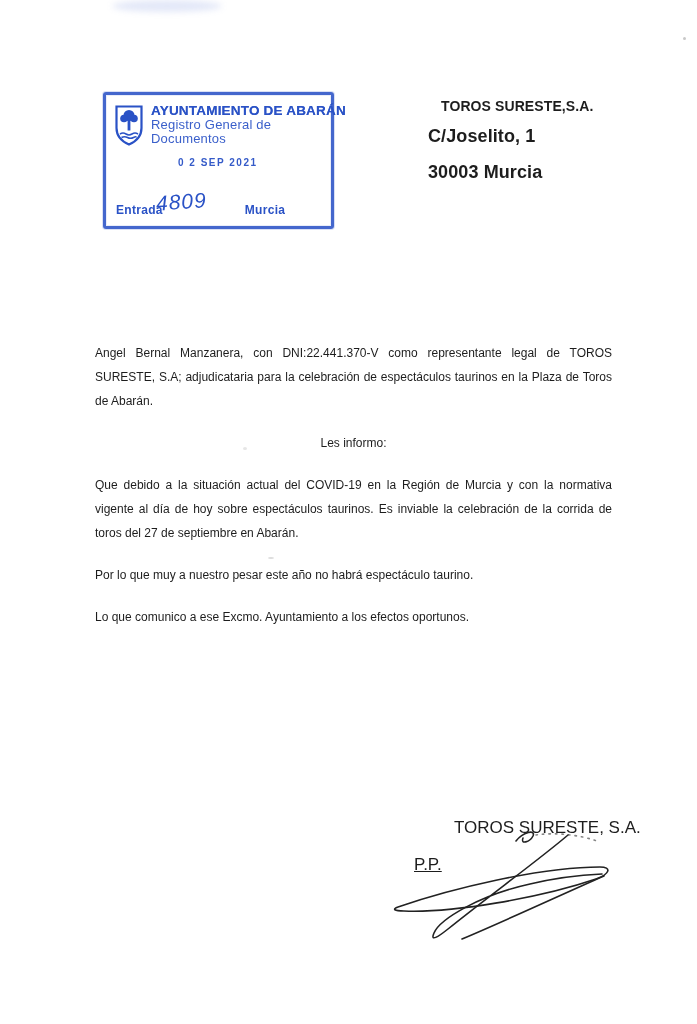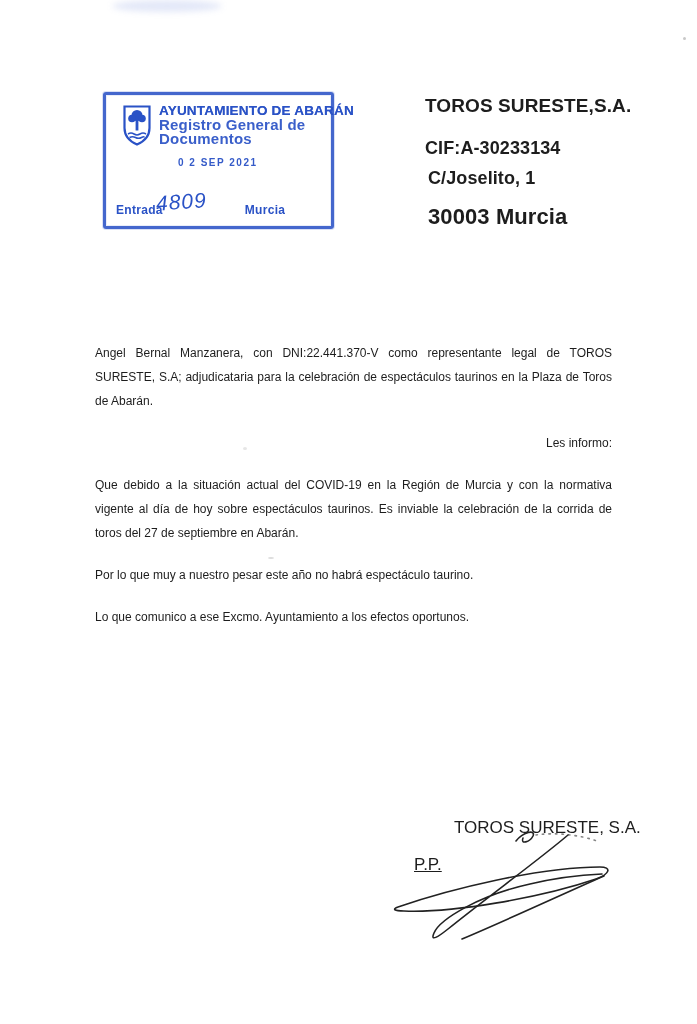--- a/index.html
+++ b/index.html
@@ -28,28 +28,28 @@
   
   .stamp{
     position:absolute;left:103px;top:92px;
     width:231px;height:137px;
     border:3px solid rgba(42,82,198,.88);
     border-radius:3px;
     box-shadow:0 0 0 1px rgba(42,82,198,.18), inset 0 0 0 1px rgba(42,82,198,.1);
     color:#2a52c6;
     box-sizing:border-box;
   }
-  .stamp-head{display:flex;align-items:flex-start;gap:7px;padding:8px 6px 0 16px;}
+  .stamp-head{display:flex;align-items:flex-start;gap:7px;padding:8px 6px 0 8px;}
   .stamp-emblem{flex:0 0 auto;margin-top:1px;}
   .stamp-org{
     font-weight:700;font-size:13.5px;line-height:15px;
     letter-spacing:.2px;white-space:nowrap;
     text-shadow:0 0 .4px rgba(42,82,198,.8);
   }
-  .stamp-dept{font-size:15px;line-height:14px;letter-spacing:.2px;opacity:.92;font-weight:bold;}
+  .stamp-dept{font-size:13px;line-height:14px;letter-spacing:.2px;opacity:.92;}
   .stamp-date{
     position:absolute;left:72px;top:62px;
     font-size:10px;font-weight:600;letter-spacing:1.5px;
     opacity:.95;white-space:nowrap;
   }
   .stamp-foot{
     position:absolute;left:10px;right:8px;bottom:9px;
     display:flex;align-items:flex-end;
     font-weight:700;font-size:12px;letter-spacing:.3px;gap:39px;
   }
@@ -63,33 +63,33 @@
   .entrada-value{
     position:absolute;left:50px;bottom:12px;
     font-size:21px;font-style:italic;font-weight:400;
     letter-spacing:1px;
     transform:rotate(-4deg);
     color:#2a52c6;
   }
 
   
   .sender{position:absolute;left:425px;top:95px;font-weight:600;letter-spacing:.1px;}
-  .sender-name{font-size:19px;line-height:22px;}
+  .sender-name{font-size:14px;line-height:22px;margin-left:16px;}
   .sender-cif{font-size:18px;margin-top:21px;}
   .sender-addr1{font-size:18px;margin-top:9px;margin-left:3px;}
-  .sender-addr2{font-size:22px;margin-top:15px;margin-left:3px;}
+  .sender-addr2{font-size:18px;margin-top:15px;margin-left:3px;}
 
   
   .body-text{
     position:absolute;left:95px;top:341px;width:517px;
     font-size:12px;line-height:24px;
     text-align:justify;
   }
   .body-text p{margin:0 0 18px 0;}
-  .body-text p.short{text-align:right;}
+  .body-text p.short{text-align:center;}
 
   .dateline{position:absolute;left:95px;top:747px;font-size:17.5px;font-weight:500;}
 
   
   .sig-company{position:absolute;left:408px;top:818px;font-size:17px;font-weight:500;white-space:nowrap;margin-left:46px;}
   .sig-pp{position:absolute;left:414px;top:855px;font-size:17px;font-weight:500;text-decoration:underline;}
   .sig-scribble{position:absolute;left:390px;top:827px;}
 </style>
 </head>
 <body>
@@ -126,21 +126,20 @@
       <span>Entrada</span>
       <span class="leader l1"></span>
       <span>Murcia</span>
       <span class="leader l2"></span>
     </div>
     <div class="entrada-value">4809</div>
   </div>
 
   <div class="sender">
     <div class="sender-name">TOROS SURESTE,S.A.</div>
-    <div class="sender-cif">CIF:A-30233134</div>
     <div class="sender-addr1">C/Joselito, 1</div>
     <div class="sender-addr2">30003 Murcia</div>
   </div>
 
   <div class="body-text">
     <p>Angel Bernal Manzanera, con DNI:22.441.370-V como representante legal de TOROS SURESTE, S.A; adjudicataria para la celebración de espectáculos taurinos en la Plaza de Toros de Abarán.</p>
     <p class="short">Les informo:</p>
     <p>Que debido a la situación actual del COVID-19 en la Región de Murcia y con la normativa vigente al día de hoy sobre espectáculos taurinos. Es inviable la celebración de la corrida de toros del 27 de septiembre en Abarán.</p>
     <p>Por lo que muy a nuestro pesar este año no habrá espectáculo taurino.</p>
     <p>Lo que comunico a ese Excmo. Ayuntamiento a los efectos oportunos.</p>

